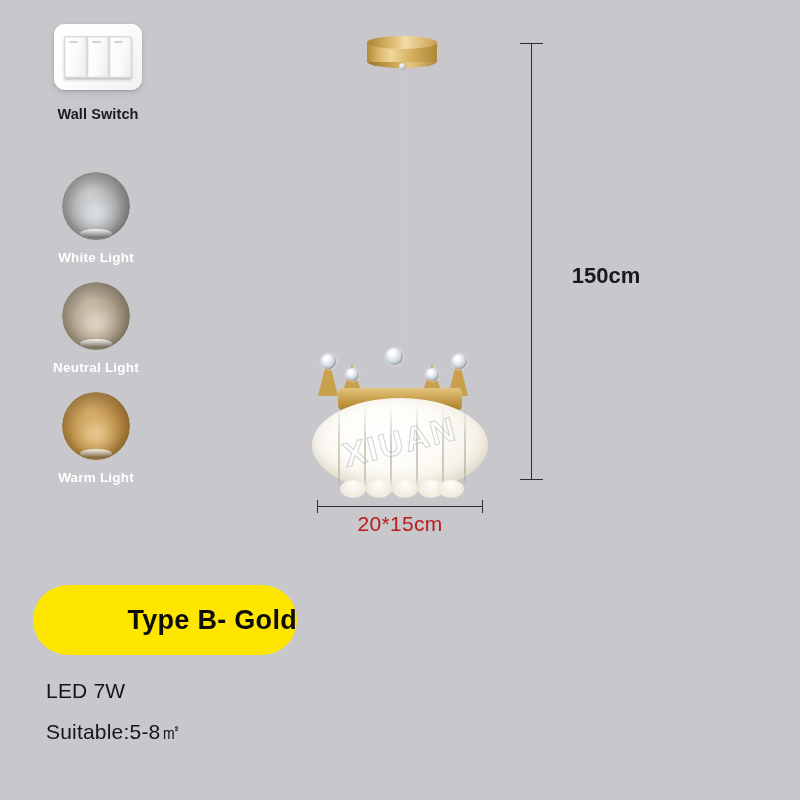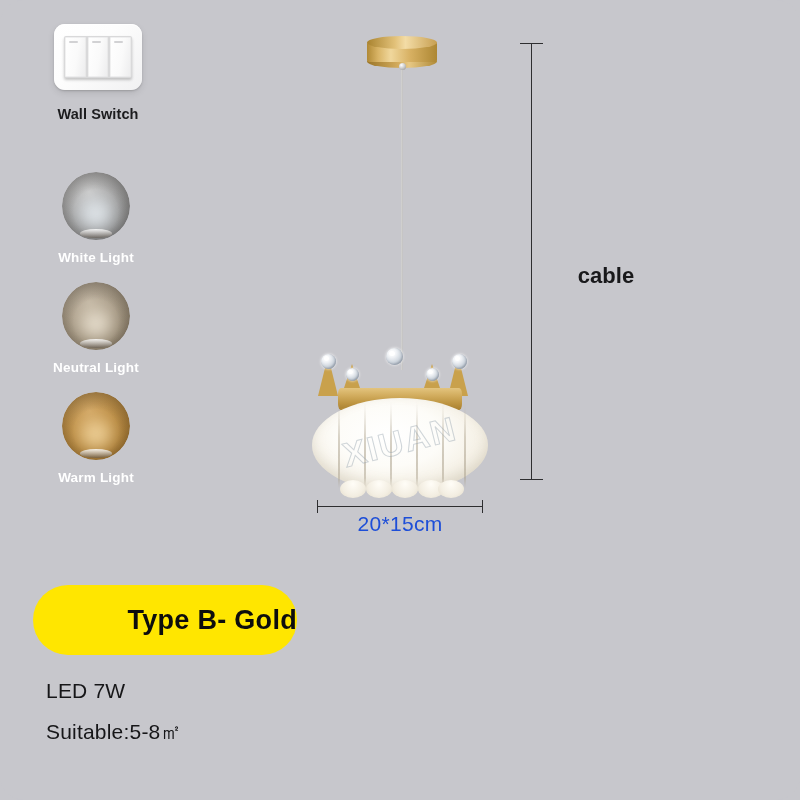--- a/index.html
+++ b/index.html
@@ -321,21 +321,21 @@
   }
   .dim-h .cap.l { left: 0; }
   .dim-h .cap.r { right: 0; }
   .dim-h-label {
     position: absolute;
     left: 300px;
     top: 512px;
     width: 200px;
     text-align: center;
     font-size: 21px;
-    color: #1d4ed8;
+    color: #b91c1c;
     letter-spacing: 0.3px;
   }
 
   
   .dim-v {
     position: absolute;
     left: 531px;
     top: 43px;
     width: 1px;
     height: 437px;
@@ -491,21 +491,21 @@
     <div class="cap l"></div>
     <div class="cap r"></div>
   </div>
   <div class="dim-h-label">20*15cm</div>
 
   <div class="dim-v">
     <div class="cap t"></div>
     <div class="cap b"></div>
   </div>
   <div class="dim-v-label">
-    <div>cable</div>
+    <div>150cm</div>
   </div>
 
   <div class="badge" style="background: rgb(255, 230, 0); justify-content: flex-end;">
     <span class="badge-text">Type B- Gold</span>
   </div>
 
   <div class="spec-list">
     <div class="spec-line">LED 7W</div>
     <div class="spec-line">Suitable:5-8㎡</div>
   </div>

